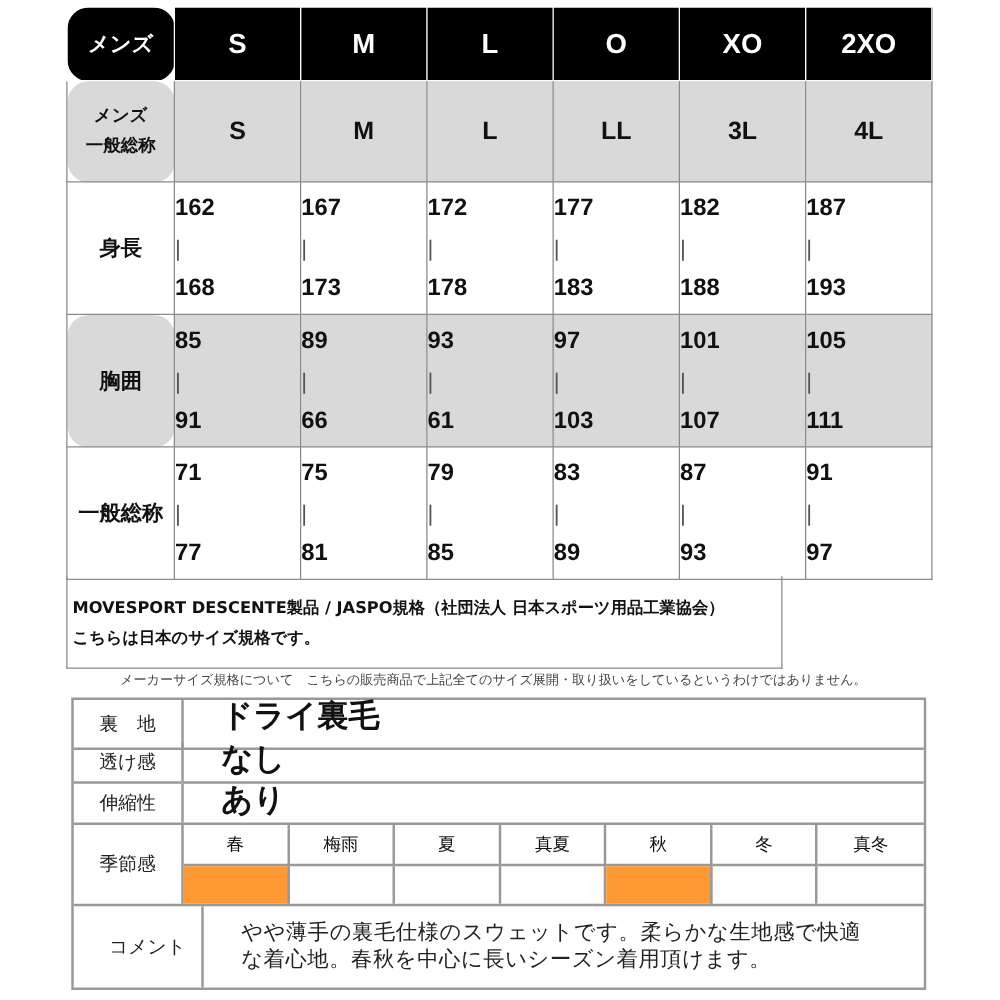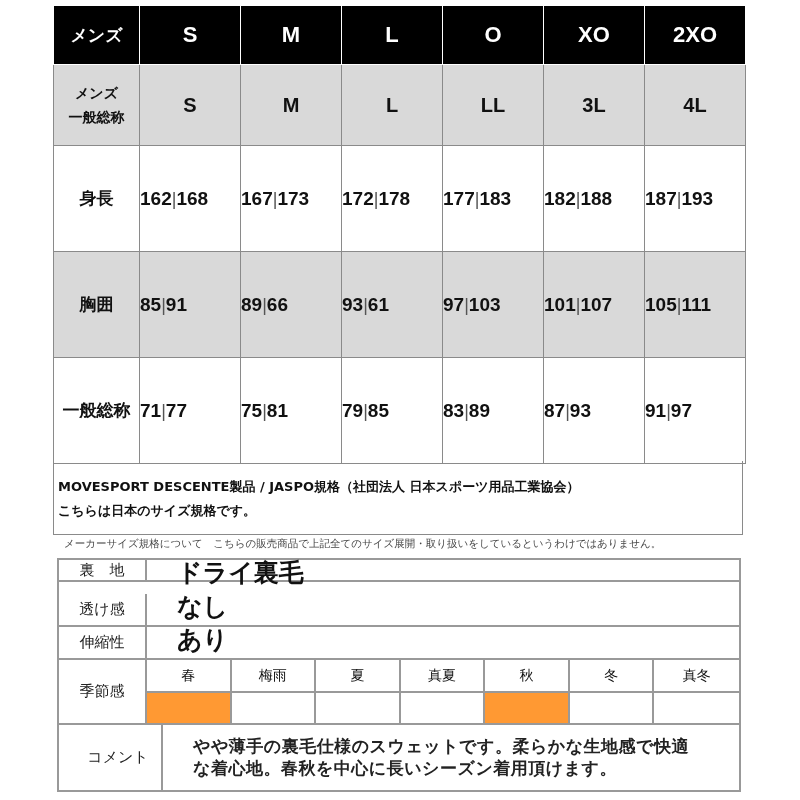--- a/index.html
+++ b/index.html
@@ -10,39 +10,39 @@
   .size-table { position:absolute; left:53px; top:5px; width:692px; border-collapse:collapse; table-layout:fixed; }
   .size-table td { border:1px solid #8a8a8a; text-align:center; vertical-align:middle; padding:0; font-weight:bold; }
   .size-table col.c0 { width:86px; }
   .size-table col.cN { width:101px; }
   .row-head td { background:#000; color:#fff; height:58px; font-size:22px; border-color:#fff; font-family:"Liberation Sans",sans-serif; }
   .row-head td.lbl { font-size:17px; font-family:"DejaVu Sans",sans-serif; }
   .row-generic td { background:#d9d9d9; height:80px; font-size:20px; font-family:"Liberation Sans",sans-serif; }
   .row-generic td.lbl { font-size:14px; line-height:24px; font-family:"DejaVu Sans",sans-serif; }
   .row-white td { background:#fff; height:105px; }
   .row-gray td { background:#d9d9d9; height:105px; }
-  .lbl { font-size:17px; }
-  .range { display:flex; flex-direction:row; align-items:flex-start; font-family:"Liberation Sans",sans-serif; font-size:19px; line-height:32px; }
+  .lbl { font-size:17px;border-radius:17px; }
+  .range { display:flex; flex-direction:column; align-items:flex-start; font-family:"Liberation Sans",sans-serif; font-size:19px; line-height:32px; }
   .range .bar { font-weight:normal; color:#555; font-size:18px; }
 
   
-  .notes { position:absolute; left:53px; top:461px; width:690px; height:74px; border:1px solid #8a8a8a; border-top:none; box-sizing:border-box; padding:14px 0 16px 4px; }
+  .notes { position:absolute; left:53px; top:461px; width:573px; height:74px; border:1px solid #8a8a8a; border-top:none; box-sizing:border-box; padding:14px 0 16px 4px; }
   .notes div { font-size:13px; font-weight:bold; line-height:24px; white-space:nowrap; }
-  .caption { position:absolute; left:64px; top:537px; font-size:10.5px; color:#444; white-space:nowrap; }
+  .caption { position:absolute; left:96px; top:537px; font-size:10.5px; color:#444; white-space:nowrap; }
 
   
   .spec { position:absolute; left:57px; top:558px; width:684px; height:234px; border:2px solid #999; box-sizing:border-box; }
   .spec .srow { position:absolute; left:0; right:0; border-bottom:2px solid #999; box-sizing:border-box; }
   .spec .slabel { position:absolute; left:0; top:0; bottom:0; width:86px; border-right:2px solid #999; display:flex; align-items:center; justify-content:center; font-size:15px; color:#222; }
   .spec .sval { position:absolute; left:118px; top:-4px; font-size:25px; font-weight:bold;text-align:right; }
   .season-grid { position:absolute; left:88px; right:0; top:0; bottom:0; display:grid; grid-template-columns:repeat(7,1fr); grid-template-rows:33px 1fr; }
   .season-grid > div { border-right:2px solid #999; border-bottom:2px solid #999; display:flex; align-items:center; justify-content:center; font-size:14px; }
   .season-grid > div:nth-child(7n) { border-right:none; }
   .season-grid > div.mark { border-bottom:none; }
-  .comment { position:absolute; left:118px; top:10px; font-size:17px; font-weight:bold; line-height:22px; color:#222; letter-spacing:0.5px; }
+  .comment { position:absolute; left:118px; top:10px; font-size:17px; font-weight:normal; line-height:22px; color:#222; letter-spacing:0.5px; }
   .watermark { position:absolute; left:0; top:360px; width:800px; font-size:92px; font-weight:bold; color:rgba(0,0,0,0.025); white-space:nowrap; pointer-events:none; }
 </style>
 </head>
 <body>
 
 <div class="watermark"></div>
 
 <table class="size-table">
   <colgroup>
       <col class="c0">
@@ -214,21 +214,21 @@
   </table>
 
 <div class="notes">
   <div>MOVESPORT DESCENTE製品 / JASPO規格（社団法人 日本スポーツ用品工業協会）</div>
   <div>こちらは日本のサイズ規格です。</div>
 </div>
 
 <div class="caption">メーカーサイズ規格について　こちらの販売商品で上記全てのサイズ展開・取り扱いをしているというわけではありません。</div>
 
 <div class="spec">
-  <div class="srow" style="top:0;height:22px;">
+  <div class="srow" style="top:0;height:40px;">
     <div class="slabel">裏　地</div>
     <div class="sval">ドライ裏毛</div>
   </div>
   <div class="srow" style="top:34px;height:33px;">
     <div class="slabel">透け感</div>
     <div class="sval">なし</div>
   </div>
   <div class="srow" style="top:67px;height:33px;">
     <div class="slabel">伸縮性</div>
     <div class="sval">あり</div>

